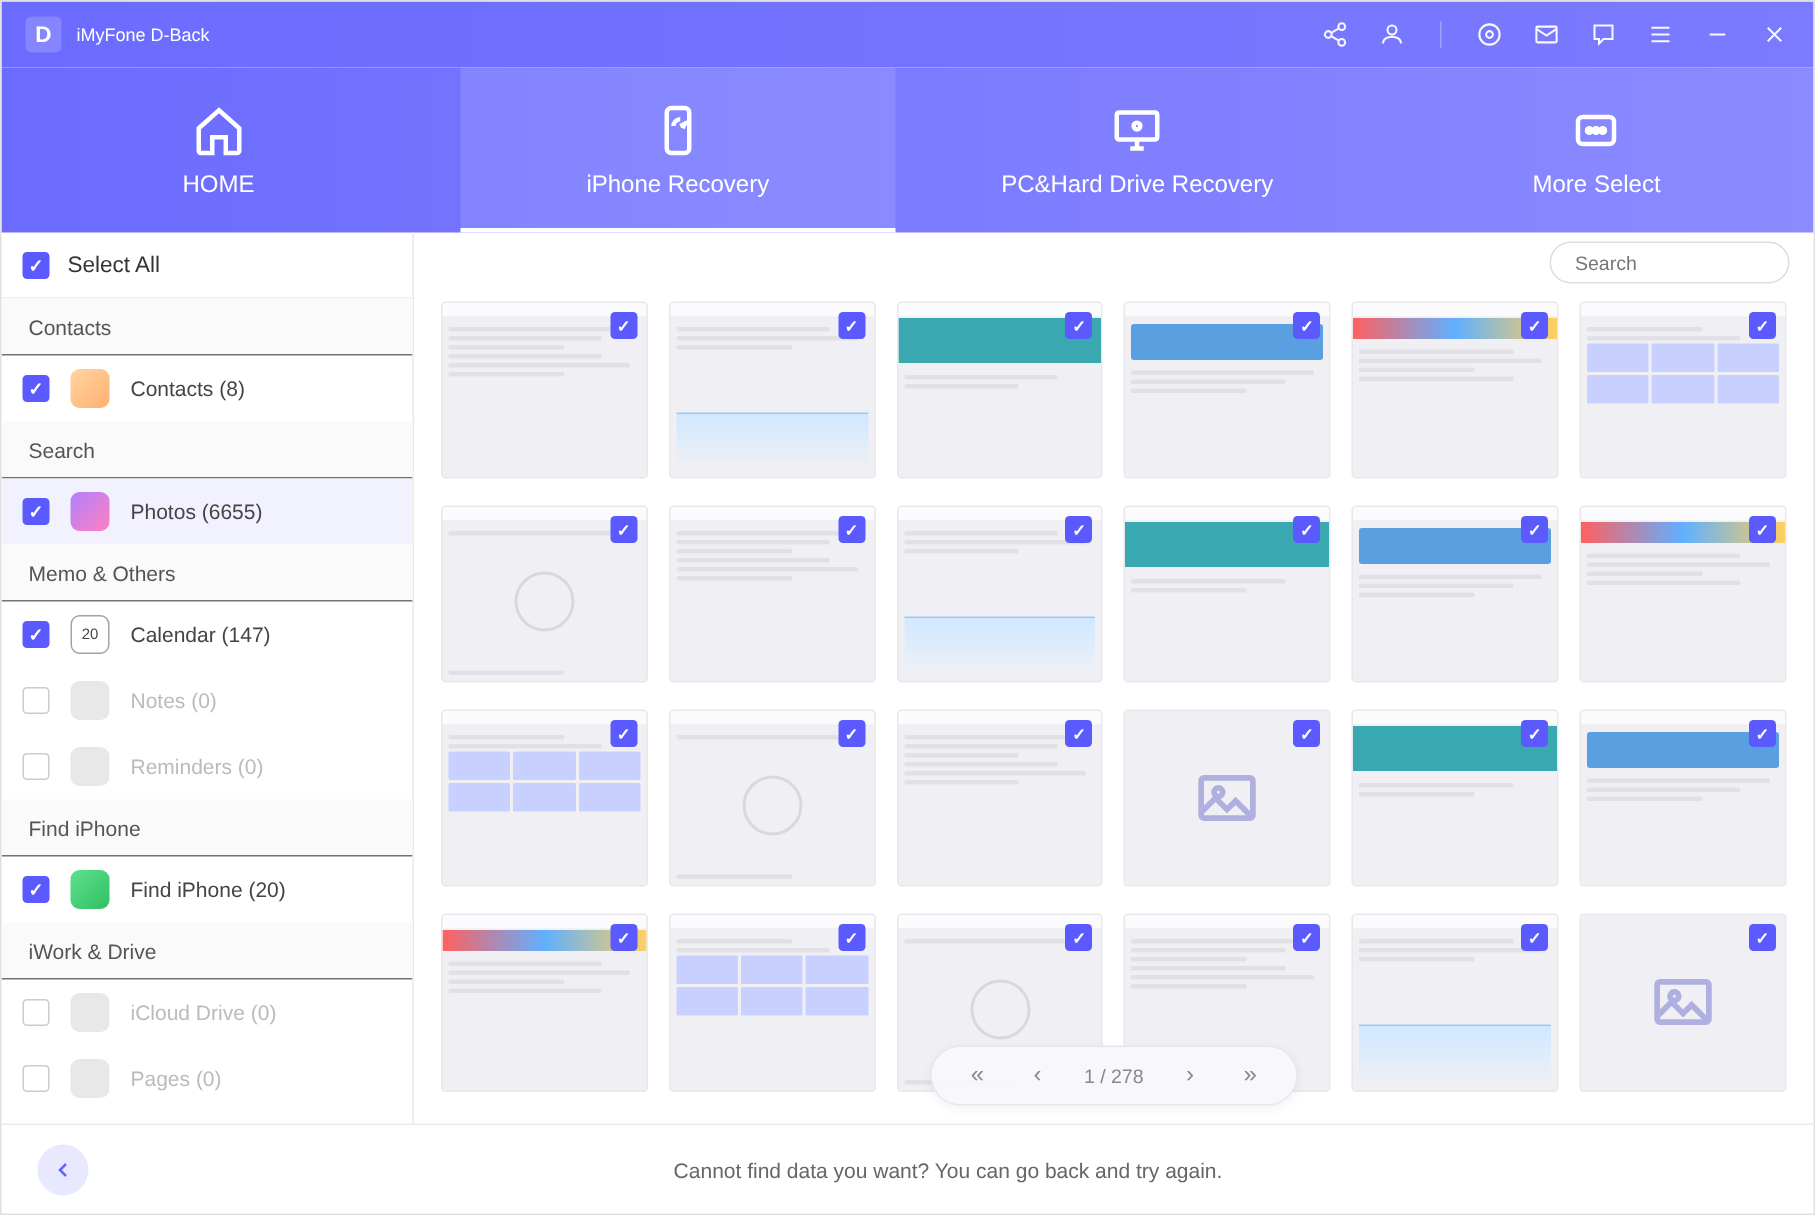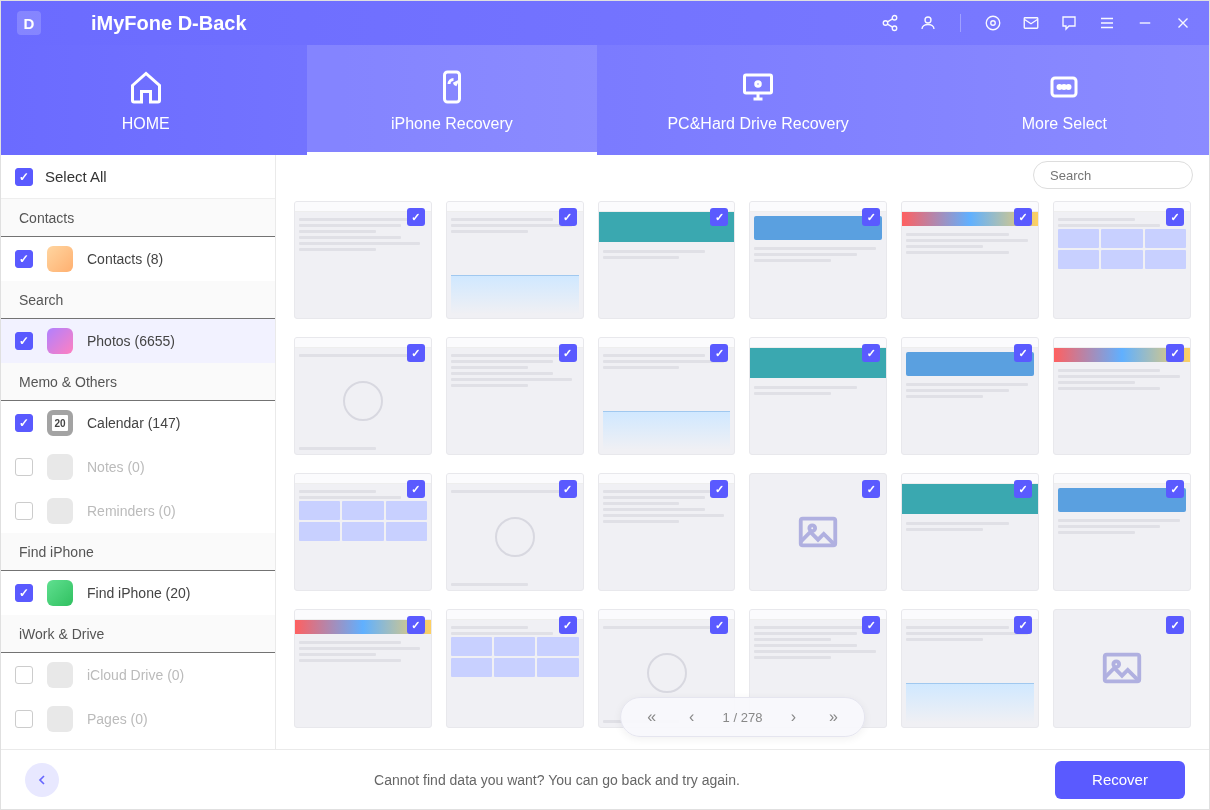--- a/index.html
+++ b/index.html
@@ -1,21 +1,21 @@
 <!DOCTYPE html>
 <html><head>
 <meta charset="utf-8">
 <style>
 * { margin: 0; padding: 0; box-sizing: border-box; font-family: -apple-system, BlinkMacSystemFont, "Segoe UI", Arial, sans-serif; }
 body { width: 1210px; height: 810px; background: #fff; overflow: hidden; border: 1px solid #e0e0e0; }
 
 
 .titlebar { height: 44px; background: linear-gradient(90deg, #6b6bff 0%, #7b7bff 100%); display: flex; align-items: center; padding: 0 16px; color: #fff; }
 .titlebar-logo { width: 24px; height: 24px; background: rgba(255,255,255,0.18); border-radius: 4px; display: flex; align-items: center; justify-content: center; font-weight: bold; font-size: 15px; margin-right: 10px; }
-.titlebar-title { font-size: 20px; font-weight: 700; margin-left: 40px; }
+.titlebar-title { font-size: 12px; font-weight: 400; }
 .titlebar-spacer { flex: 1; }
 .titlebar-icons { display: flex; gap: 18px; align-items: center; }
 .titlebar-icon { width: 20px; height: 20px; display: flex; align-items: center; justify-content: center; cursor: pointer; opacity: 0.95; }
 .titlebar-icon svg { width: 18px; height: 18px; fill: none; stroke: #fff; stroke-width: 1.8; }
 .titlebar-divider { width: 1px; height: 18px; background: rgba(255,255,255,0.3); margin: 0 4px; }
 
 
 .main-nav { height: 110px; background: linear-gradient(90deg, #6b6bff 0%, #8b8bff 100%); display: flex; gap: 17px; }
 .nav-tab { flex: 1; display: flex; flex-direction: column; align-items: center; justify-content: center; color: #fff; cursor: pointer; position: relative; gap: 8px; }
 .nav-tab.active { background: rgba(255,255,255,0.12); }
@@ -36,21 +36,21 @@
 .sidebar-item.active { background: #f2f2ff; }
 .checkbox { width: 18px; height: 18px; border: 1.5px solid #ccc; border-radius: 3px; display: flex; align-items: center; justify-content: center; flex-shrink: 0; }
 .checkbox.checked { background: #5a5aff; border-color: #5a5aff; }
 .checkbox.checked::after { content: '✓'; color: #fff; font-size: 12px; font-weight: bold; }
 .item-icon { width: 26px; height: 26px; border-radius: 6px; display: flex; align-items: center; justify-content: center; font-size: 14px; flex-shrink: 0; }
 .item-label { font-size: 14px; color: #444; }
 .item-label.disabled { color: #bbb; }
 
 .icon-contacts { background: linear-gradient(135deg,#ffd5a0,#ffb070); }
 .icon-photos { background: linear-gradient(135deg,#b080ff,#ff80c0); }
-.icon-calendar { background: #fff; border:5px solid #a3a3a3; color:#444; font-size:10px; font-weight:bold; }
+.icon-calendar { background: #fff; border:1px solid #a3a3a3; color:#444; font-size:10px; font-weight:normal; }
 .icon-notes { background: #e8e8e8; }
 .icon-reminders { background: #e8e8e8; }
 .icon-findiphone { background: linear-gradient(135deg,#60e090,#30c060); }
 .icon-icloud { background: #e8e8e8; }
 .icon-pages { background: #e8e8e8; }
 
 
 .grid-area { flex: 1; display: flex; flex-direction: column; overflow: hidden; }
 .grid-header { height: 40px; display: flex; align-items: center; justify-content: flex-end; padding: 0 16px; }
 .search-box { width: 160px; height: 28px; border: 1px solid #ddd; border-radius: 14px; display: flex; align-items: center; padding: 0 10px; gap: 6px; }
@@ -590,14 +590,13 @@
   </div>
 </div>
 
 <div class="footer">
   <div class="back-btn">
     <svg viewBox="0 0 24 24">
         <path d="M15 6l-6 6 6 6"></path>
       </svg>
   </div>
   <div class="footer-text">Cannot find data you want? You can go back and try again.</div>
-  <button class="recover-btn">Recover</button>
 </div>
 
 </body></html>

